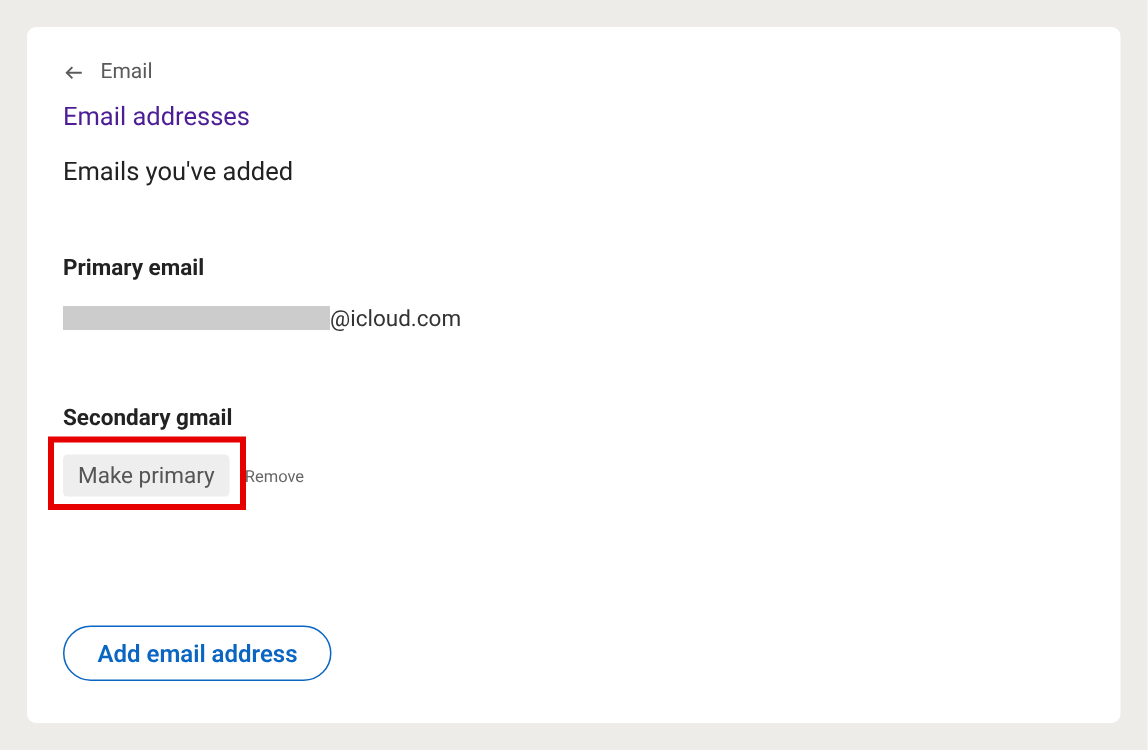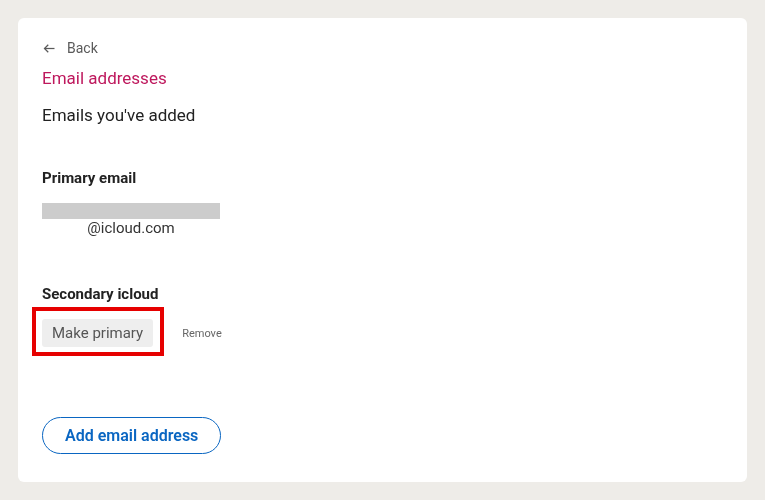--- a/index.html
+++ b/index.html
@@ -33,21 +33,21 @@
     .back-link svg {
       width: 15px;
       height: 15px;
       stroke: #5a5a5a;
       stroke-width: 2;
       fill: none;
     }
     .page-title {
       font-size: 17px;
       font-weight: 400;
-      color: #be185d;
+      color: #4c1d95;
       margin-top: 2px;
     }
     .page-subtitle {
       font-size: 17px;
       font-weight: 400;
       color: #222;
       margin-top: 17px;
     }
     .section {
       margin-top: 44px;
@@ -61,37 +61,36 @@
       display: flex;
       align-items: center;
       justify-content: space-between;
       margin-top: 16px;
     }
     .email-value {
       display: flex;
       align-items: center;
       font-size: 15px;
       color: #333;
-      flex-direction: column;
     }
     .redacted {
       display: inline-block;
       background: #cccccc;
       height: 16px;
     }
     .redacted.primary {
       width: 178px;
     }
     .redacted.secondary {
       width: 144px;
     }
     .actions {
       display: flex;
       align-items: center;
-      gap: 23px;
+      gap: 4px;
       position: relative;
     }
     .make-primary-btn {
       background: #eeeeee;
       border: none;
       color: #555;
       font-size: 15px;
       padding: 5px 10px;
       border-radius: 3px;
       cursor: pointer;
@@ -130,38 +129,38 @@
   </style>
 </head>
 <body>
 
 <div class="card">
   <div class="back-link">
     <svg viewBox="0 0 24 24">
       <line x1="20" y1="12" x2="4" y2="12"></line>
       <polyline points="10 18 4 12 10 6"></polyline>
     </svg>
-    <span>Back</span>
+    <span>Email</span>
   </div>
 
   <div class="page-title">Email addresses</div>
   <div class="page-subtitle">Emails you've added</div>
 
   <div class="section">
     <div class="section-label">Primary email</div>
     <div class="email-row">
       <div class="email-value">
         <span class="redacted primary"></span>
         <span>@icloud.com</span>
       </div>
     </div>
   </div>
 
   <div class="section" style="margin-top:48px;">
-    <div class="section-label">Secondary icloud</div>
+    <div class="section-label">Secondary gmail</div>
     <div class="email-row">
       <div class="actions">
         <div class="highlight-box"></div>
         <button class="make-primary-btn">Make primary</button>
         <span class="remove-link">Remove</span>
       </div>
     </div>
   </div>
 
   <button class="add-email-btn">Add email address</button>

